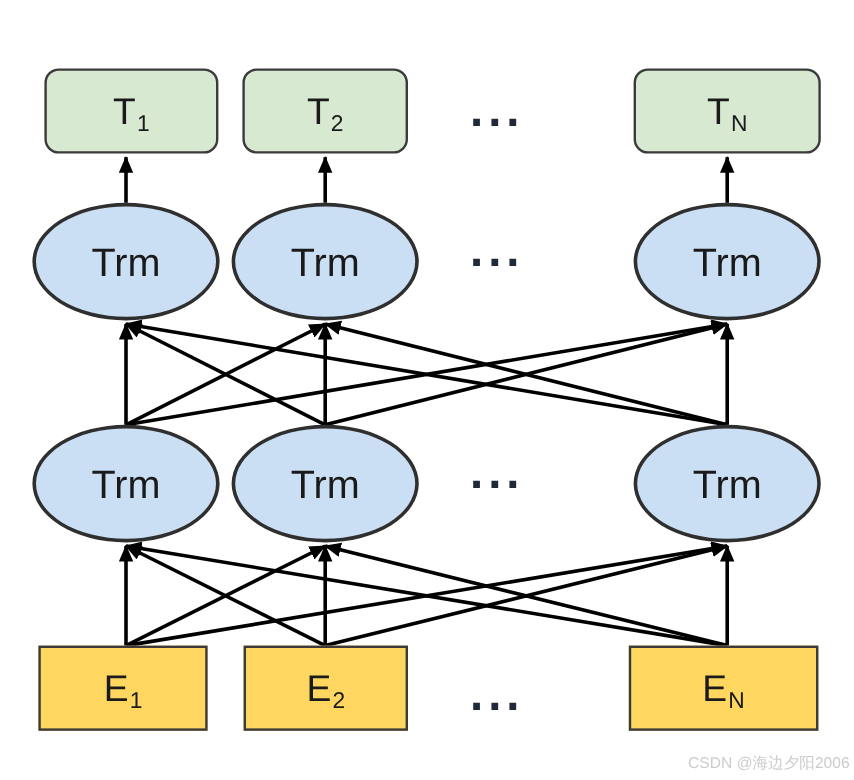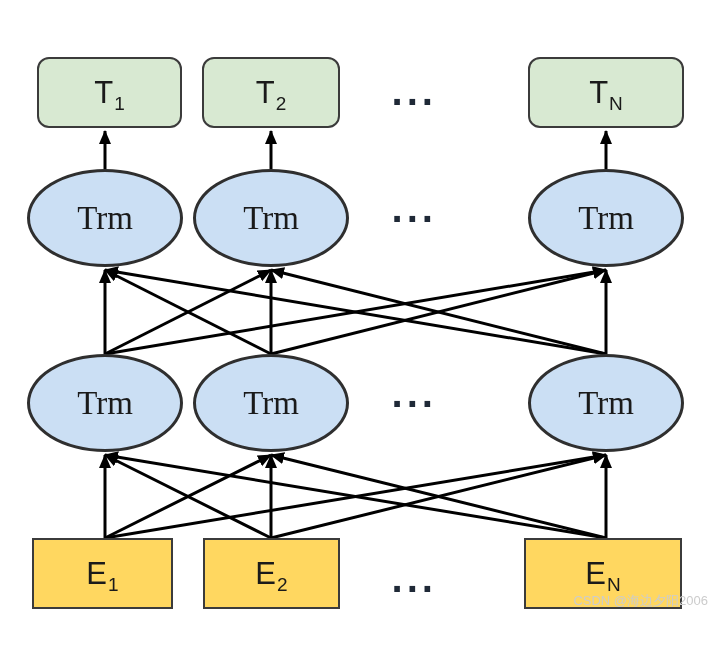--- a/index.html
+++ b/index.html
@@ -34,21 +34,21 @@
   }
   .ebox {
     border: 2px solid var(--node-border, #3b3b3b);
     background: var(--embedding-fill, #ffd760);
     height: 71px;
   }
   .ellipse {
     border: 3px solid #2f2f2f;
     border-radius: 50%;
     background: var(--trm-fill, #cbdff4);
-    width: 156px; height: 98px; font-family: Liberation Serif, serif;
+    width: 156px; height: 98px;
   }
   .label-main { font-size: 31px; line-height: 1; }
   .label-sub  { font-size: 19px; line-height: 1; transform: translateY(11px); margin-left: 1px; }
   .trm-label  { font-size: 33px; line-height: 1; }
   .dots {
     position: absolute;
     left: 391px;
     width: 44px;
     height: 40px;
     line-height: 40px;
@@ -56,21 +56,21 @@
     font-weight: bold;
     font-size: 32px;
     letter-spacing: 3px;
     color: var(--dots-color, #1f2937);
     font-family: "DejaVu Sans", sans-serif;
     z-index: 2;
   }
   #watermark {
     position: absolute;
     right: 4px;
-    top: 592px;
+    top: 627px;
     font-size: 13px;
     color: var(--watermark-color, #cccccc);
     z-index: 2;
   }
 
   
   #t1 { left: 37px;  top: 57px; }
   #t2 { left: 202px; top: 57px; width: 138px; }
   #tn { left: 528px; top: 57px; width: 156px; }
 

